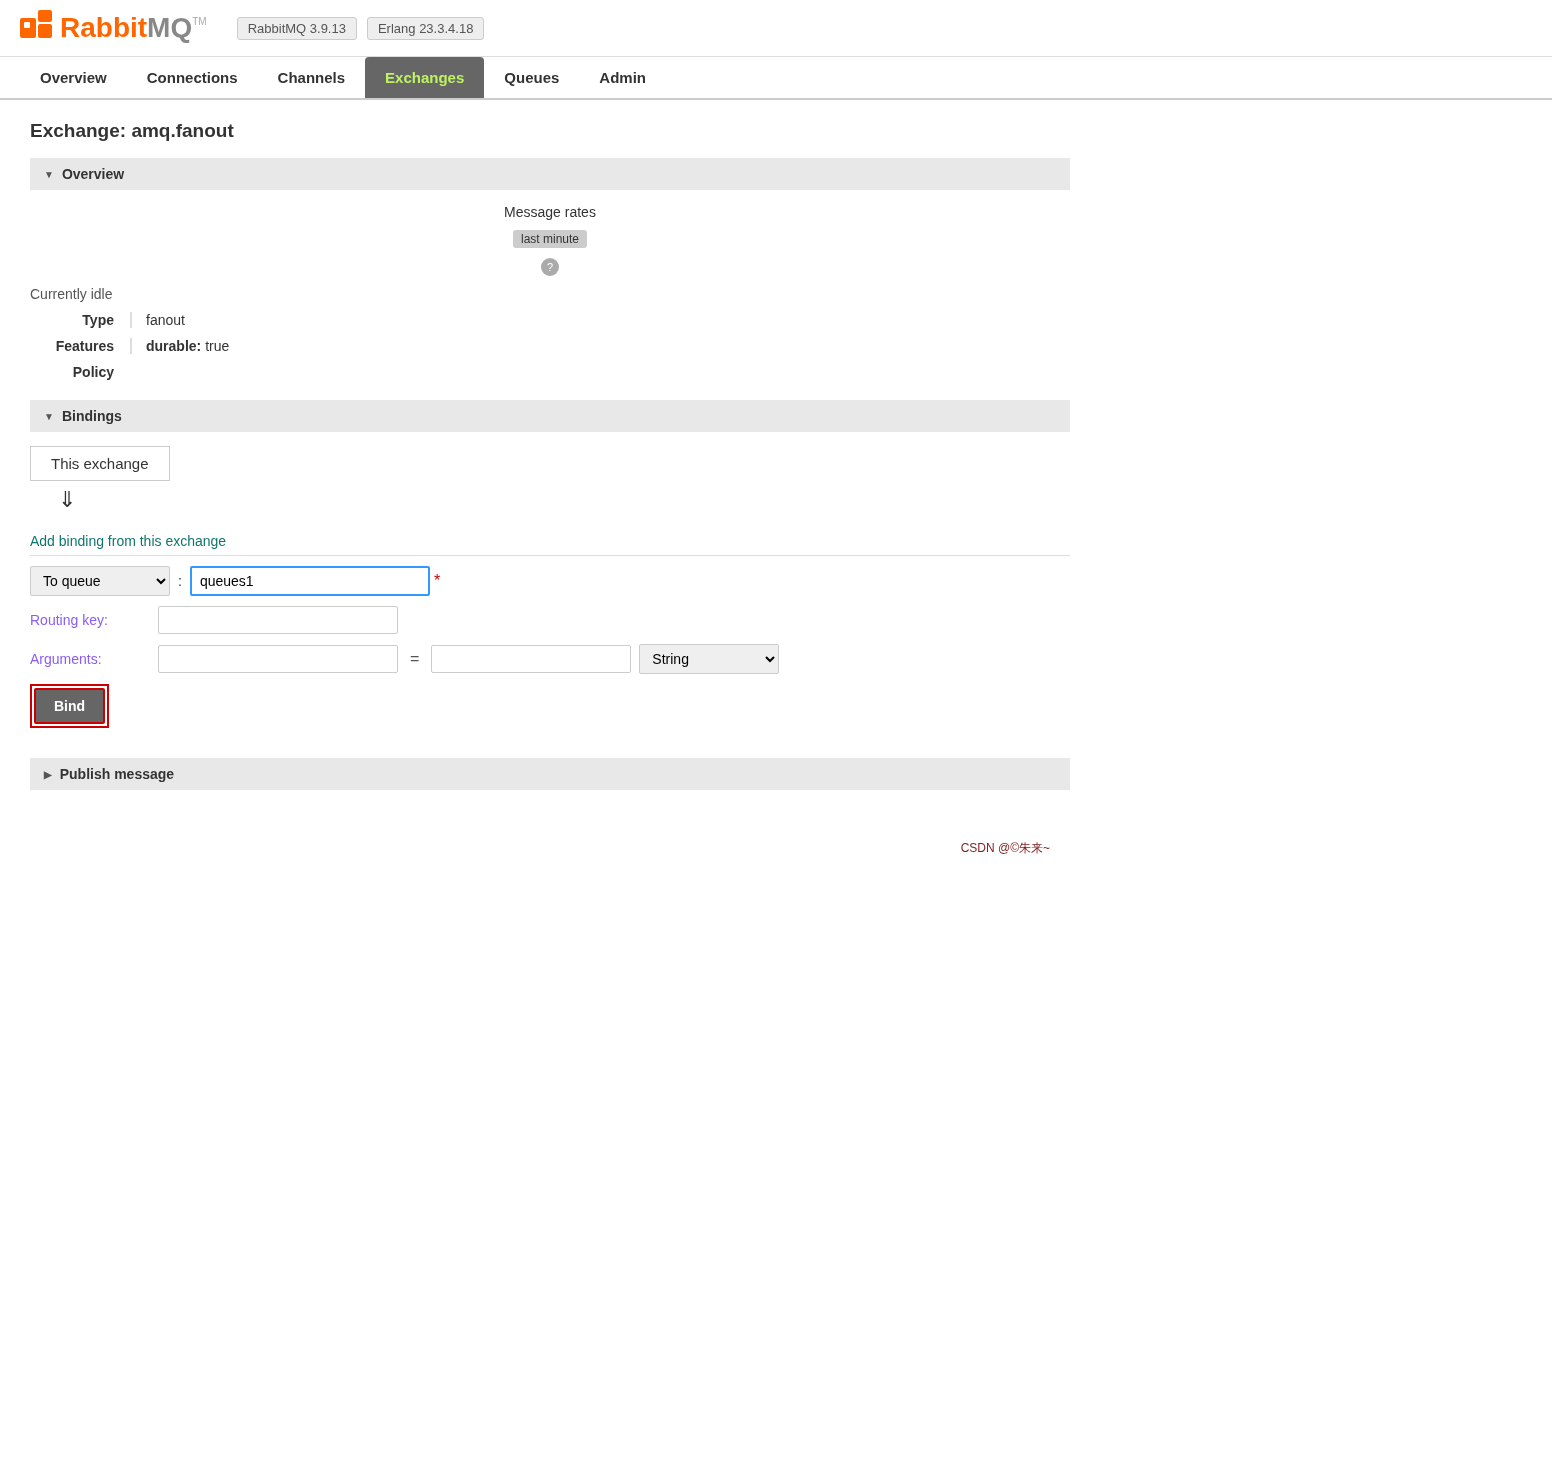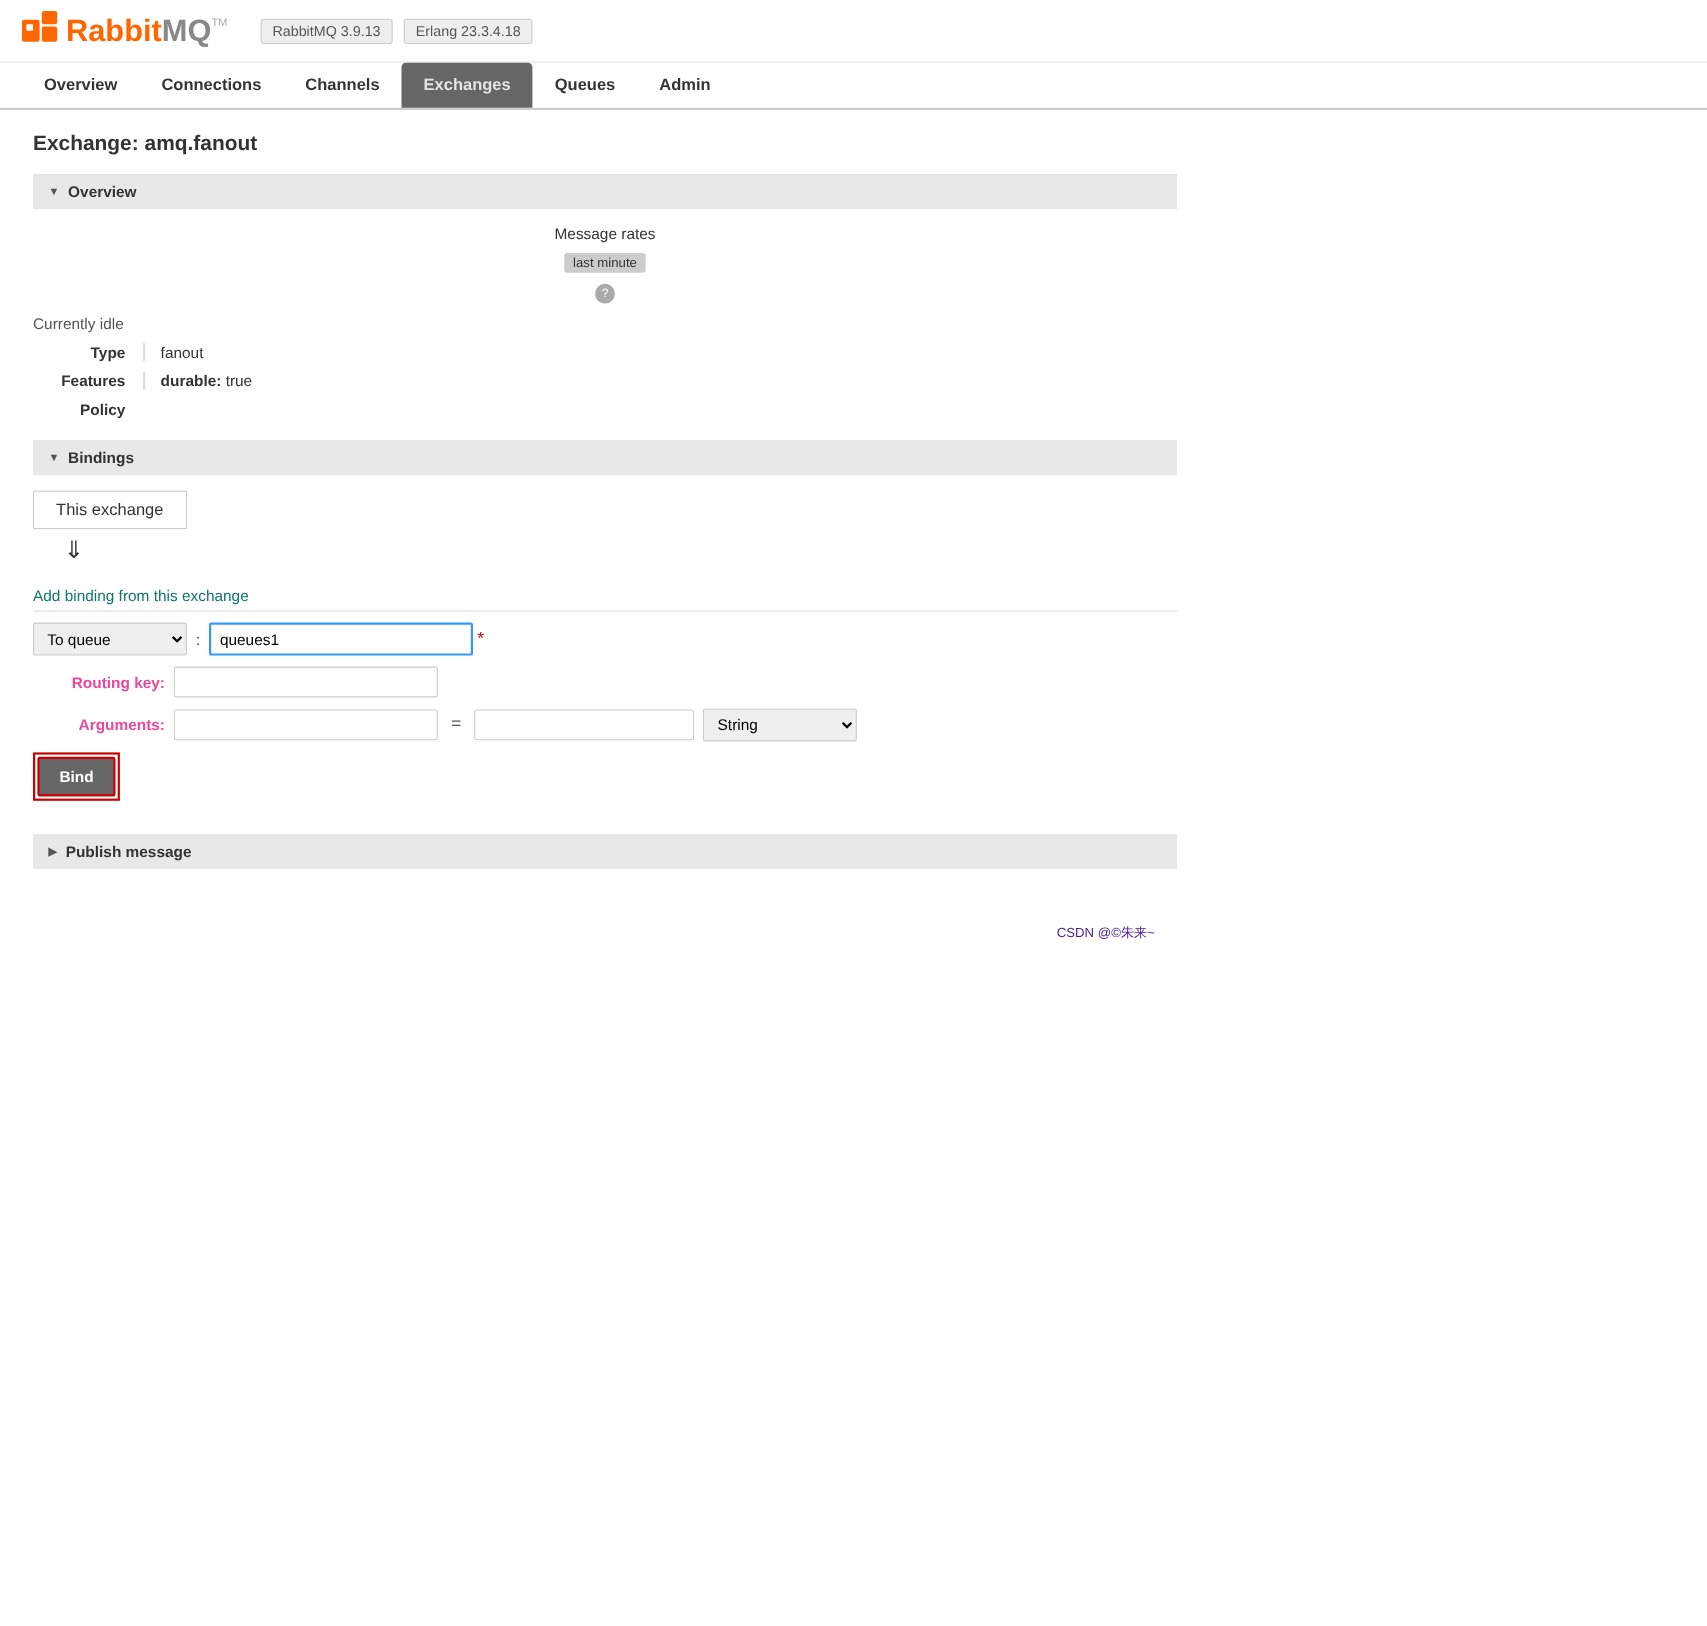--- a/index.html
+++ b/index.html
@@ -59,21 +59,21 @@
     nav a {
       display: block;
       padding: 12px 20px;
       text-decoration: none;
       color: #333;
       font-size: 15px;
       font-weight: bold;
     }
     nav a.active {
       background: #666;
-      color: #e5e5e5;
+      color: #bef264;
       border-radius: 4px 4px 0 0;
     }
 
     
     .main-content {
       padding: 20px 30px;
       max-width: 1100px;
     }
 
     .page-title {
@@ -208,25 +208,24 @@
     }
 
     .form-row {
       display: flex;
       align-items: center;
       margin-bottom: 10px;
       gap: 8px;
     }
     .form-label {
       font-size: 14px;
-      color: #ec4899;
-      text-align: right;
+      color: #8b5cf6;
+      text-align: left;
       width: 120px;
       flex-shrink: 0;
-      font-weight: bold;
     }
     .form-input {
       padding: 5px 8px;
       border: 1px solid #ccc;
       border-radius: 2px;
       font-size: 14px;
       width: 240px;
     }
     .form-input.highlighted {
       border: 2px solid #3399ff;
@@ -272,21 +271,21 @@
     }
     .chevron-right {
       font-size: 10px;
       color: #555;
     }
 
     
     .footer {
       text-align: right;
       font-size: 12px;
-      color: #4c1d95;
+      color: #7f1d1d;
       padding: 10px 20px;
       margin-top: 40px;
     }
 
     .eq-sign {
       font-size: 16px;
       color: #555;
       padding: 0 4px;
     }
 

